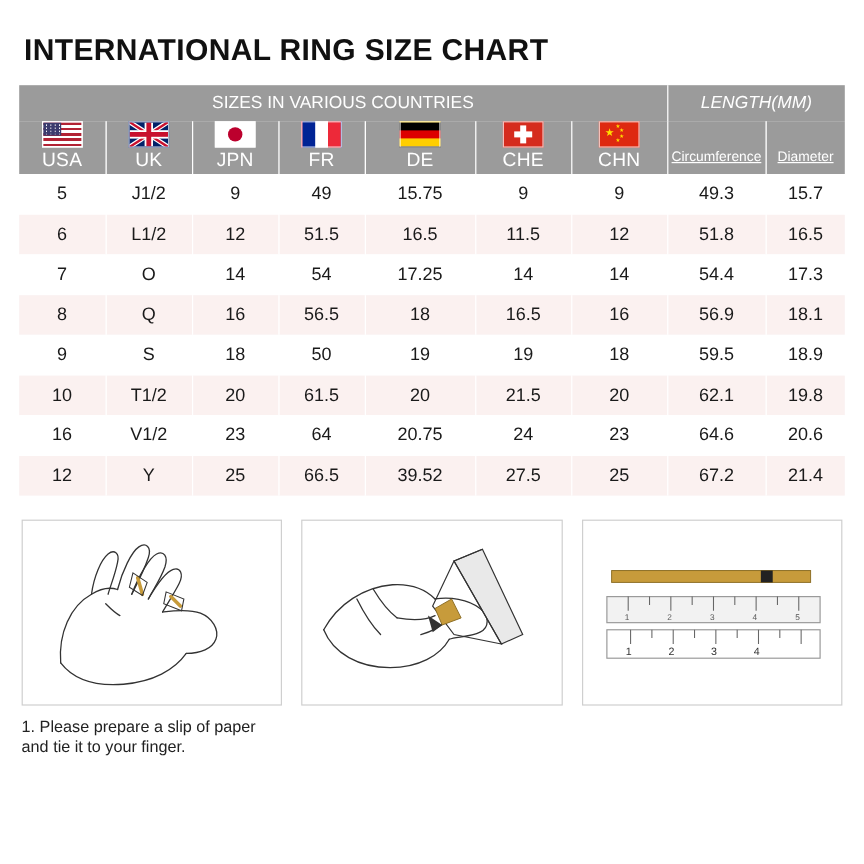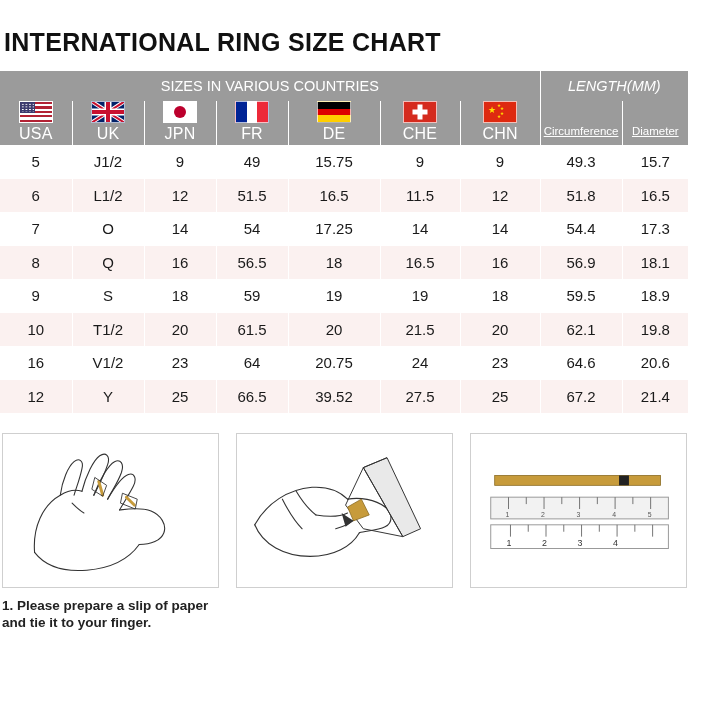--- a/index.html
+++ b/index.html
@@ -4,21 +4,21 @@
 <style>
   * { box-sizing: border-box; }
   html, body { margin:0; padding:0; }
   body {
     width:720px; height:720px;
     background:#ffffff;
     font-family:"Liberation Sans", sans-serif;
     color:#1a1a1a;
     overflow:hidden;
   }
-  .page { width:720px; height:688px; padding:0 0; position:relative; }
+  .page { width:720px; height:688px; padding:0 16px; position:relative; }
 
   .title {
     font-size:25px;
     font-weight:bold;
     letter-spacing:0.3px;
     padding:28px 0 14px 4px;
     color:#111;
   }
 
   table.chart {
@@ -106,21 +106,21 @@
   tbody tr.odd td { background:#ffffff; }
   tbody tr.even td { background:#fbf1f0; }
 
   .panels { display:flex; gap:16px; margin-top:20px; padding:0 2px; }
   .panel { width:218px; }
   .panel .art {
     height:155px; border:1px solid #cfcfcf; background:#ffffff;
     display:block;
   }
   .panel .cap {
-    margin-top:9px; font-size:13.5px; line-height:17px; color:#222; text-align:left;font-weight:bold;
+    margin-top:9px; font-size:13.5px; line-height:17px; color:#222; text-align:left;
   }
 </style>
 </head>
 <body>
 
 <div class="page">
 
   <div class="title">INTERNATIONAL RING SIZE CHART</div>
 
   <table class="chart">
@@ -219,21 +219,21 @@
         <td>18</td>
         <td>16.5</td>
         <td>16</td>
         <td>56.9</td>
         <td>18.1</td>
       </tr>
       <tr class="odd">
         <td>9</td>
         <td>S</td>
         <td>18</td>
-        <td>59</td>
+        <td>50</td>
         <td>19</td>
         <td>19</td>
         <td>18</td>
         <td>59.5</td>
         <td>18.9</td>
       </tr>
       <tr class="even">
         <td>10</td>
         <td>T1/2</td>
         <td>20</td>

